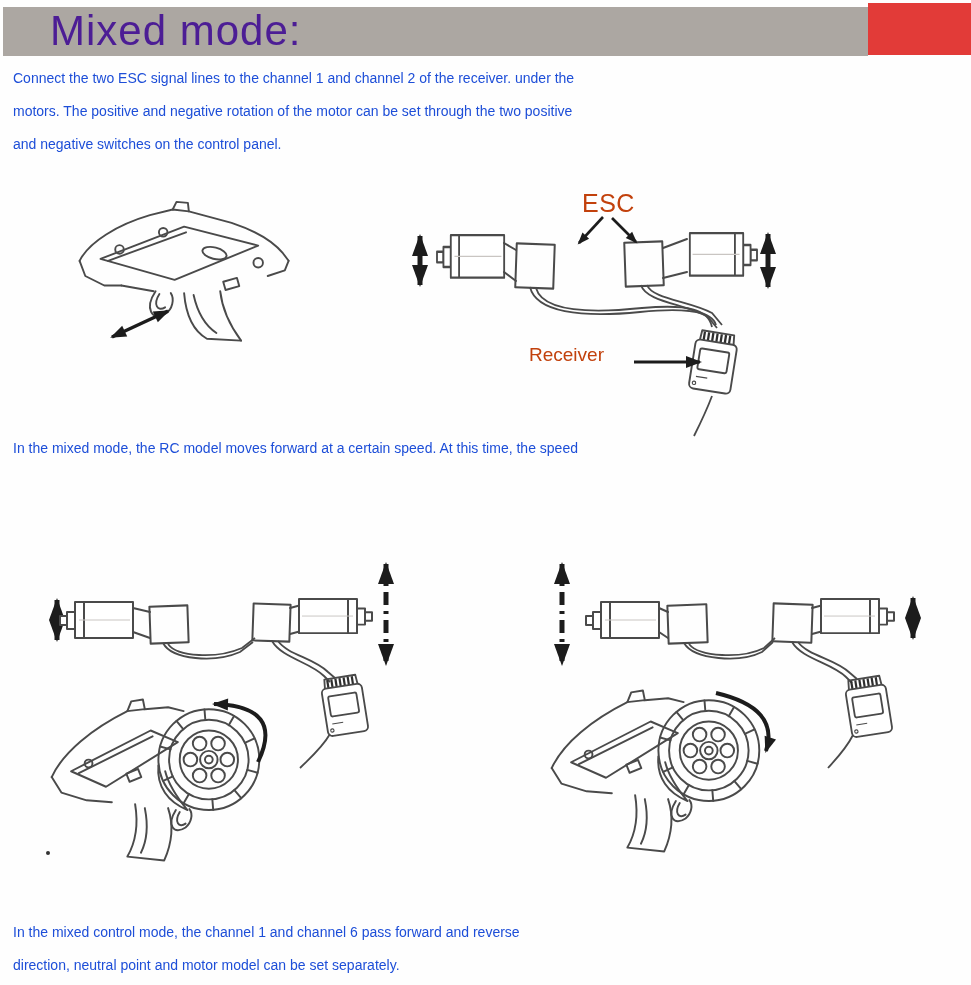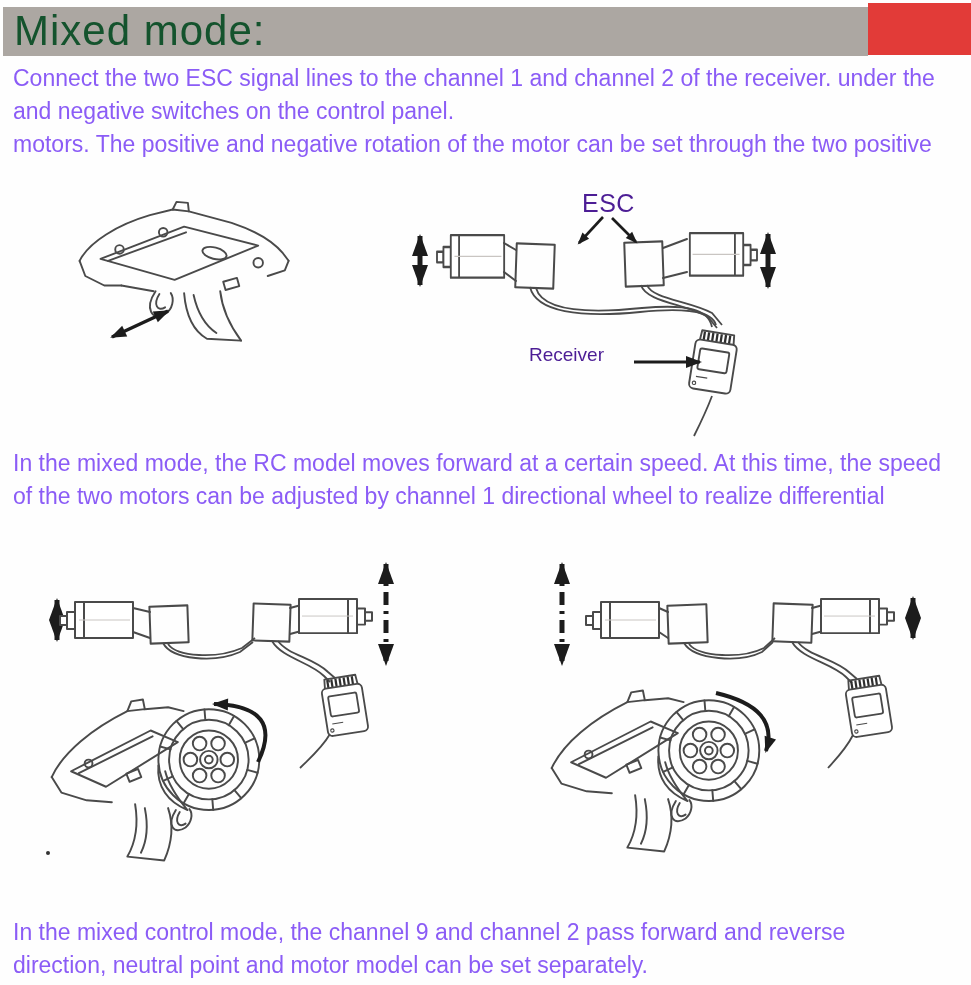--- a/index.html
+++ b/index.html
@@ -4,30 +4,30 @@
 <style>
   *{margin:0;padding:0;box-sizing:border-box}
   html,body{width:971px;height:985px}
   body{background:#ffffff;font-family:"Liberation Sans",sans-serif}
   .page{position:relative;width:971px;height:985px;background:#fefefe;overflow:hidden}
 
   .titlebar{position:absolute;left:3px;top:7px;width:865px;height:49px;background:#aca7a2}
   .title{font-size:42px;line-height:48px;color:#ffffff;padding-left:11px;letter-spacing:1px;font-weight:400}
   .red-block{position:absolute;left:868px;top:3px;width:103px;height:52px;background:#e23b38}
 
-  .para{position:absolute;left:13px;color:#8b5cf6;font-size:23px;line-height:33px;white-space:nowrap}
+  .para{position:absolute;left:13px;color:#1d4ed8;font-size:14px;line-height:33px;white-space:nowrap}
   .para-1{top:62px}
-  .para-2{top:447px}
+  .para-2{top:432px}
   .para-3{top:916px}
 
   .diag{position:absolute;left:0}
   .diag-1{top:186px}
   .diag-2{top:546px}
 
-  .fig-label{position:absolute;color:#4c1d95}
+  .fig-label{position:absolute;color:#c2410c}
   .esc-label{left:582px;top:189px;font-size:25px;letter-spacing:.5px}
   .receiver-label{left:529px;top:344px;font-size:19px}
 
   svg .art{stroke:#4a4a4a;fill:none;stroke-width:2;stroke-linejoin:round;stroke-linecap:round}
   svg .arrow{stroke:#1c1c1c;fill:none;stroke-linecap:butt}
   svg .wire{stroke:#4a4a4a;fill:none;stroke-width:1.8}
 </style>
 </head>
 <body>
 
@@ -104,28 +104,28 @@
           <circle cx="172" cy="80" r="4"></circle>
         <path d="M138,132 C128,148 136,158 148,150 C154,145 156,136 152,131"></path>
         <path d="M142,134 C136,144 141,151 148,146"></path>
         <path d="M96,126 C100,150 96,166 88,180 L126,184 C134,166 136,148 130,130"></path>
         <path d="M106,130 C110,150 108,164 102,176"></path>
       </g>
     </defs>
   </svg>
 
   <header class="titlebar" style="background: rgb(172, 167, 162);">
-    <h1 class="title" style="color: #14532d;">Mixed mode:</h1>
+    <h1 class="title" style="color: #4c1d95; margin-left: 36px;">Mixed mode:</h1>
   </header>
   <div class="red-block" style="background: rgb(226, 59, 56);"></div>
 
   <div class="para para-1">
     <div>Connect the two ESC signal lines to the channel 1 and channel 2 of the receiver. under the</div>
+    <div>motors. The positive and negative rotation of the motor can be set through the two positive</div>
     <div>and negative switches on the control panel.</div>
-    <div>motors. The positive and negative rotation of the motor can be set through the two positive</div>
   </div>
 
   <svg class="diag diag-1" width="971" height="262" viewBox="0 0 971 262">
 
     <g class="art" transform="translate(72,14) scale(0.95)">
       <path d="M106,10 L110,2 L122,3 L123,12"></path>
       <path d="M8,64 C18,44 48,26 82,16 L106,10 L123,12 L168,24 C192,32 212,44 222,56 L228,64"></path>
       <path d="M228,64 L224,74 L206,80"></path>
       <path d="M8,64 L14,80 L34,90 L52,90"></path>
       <path d="M52,90 L86,96"></path>
@@ -179,21 +179,20 @@
     <use href="#receiver" transform="translate(694,142) rotate(9) scale(0.95)"></use>
     <path class="wire" d="M712,210 C706,226 700,238 694,250"></path>
 
     <line class="arrow" x1="634" y1="176" x2="700" y2="176" stroke-width="3" marker-end="url(#mM)"></line>
   </svg>
   <div class="fig-label esc-label">ESC</div>
   <div class="fig-label receiver-label">Receiver</div>
 
   <div class="para para-2">
     <div>In the mixed mode, the RC model moves forward at a certain speed. At this time, the speed</div>
-    <div>of the two motors can be adjusted by channel 1 directional wheel to realize differential</div>
   </div>
 
   <svg class="diag diag-2" width="971" height="372" viewBox="0 0 971 372">
 
     <g>
       <line class="arrow" x1="57" y1="54" x2="57" y2="94" stroke-width="5" marker-start="url(#mL)" marker-end="url(#mL)"></line>
       <use href="#motor" transform="translate(60,55)"></use>
       <g class="art">
           <path d="M133,62 L150,66"></path>
           <path d="M133,86 L150,92"></path>
@@ -245,17 +244,17 @@
         <path d="M798,96 C808,110 836,113 850,127 L857,133"></path>
       </g>
       <use href="#receiver" transform="translate(840,135) rotate(-9) scale(0.92)"></use>
       <path class="wire" d="M853,189 C846,203 836,213 828,222"></path>
       <use href="#tx-wheel" transform="translate(542,127) scale(0.97)"></use>
       <path class="arrow" d="M716,147 Q780,162 766,205" stroke-width="4" marker-end="url(#mM)"></path>
     </g>
   </svg>
 
   <div class="para para-3">
-    <div>In the mixed control mode, the channel 9 and channel 2 pass forward and reverse</div>
+    <div>In the mixed control mode, the channel 1 and channel 6 pass forward and reverse</div>
     <div>direction, neutral point and motor model can be set separately.</div>
   </div>
 
 </div>
 
 </body></html>

